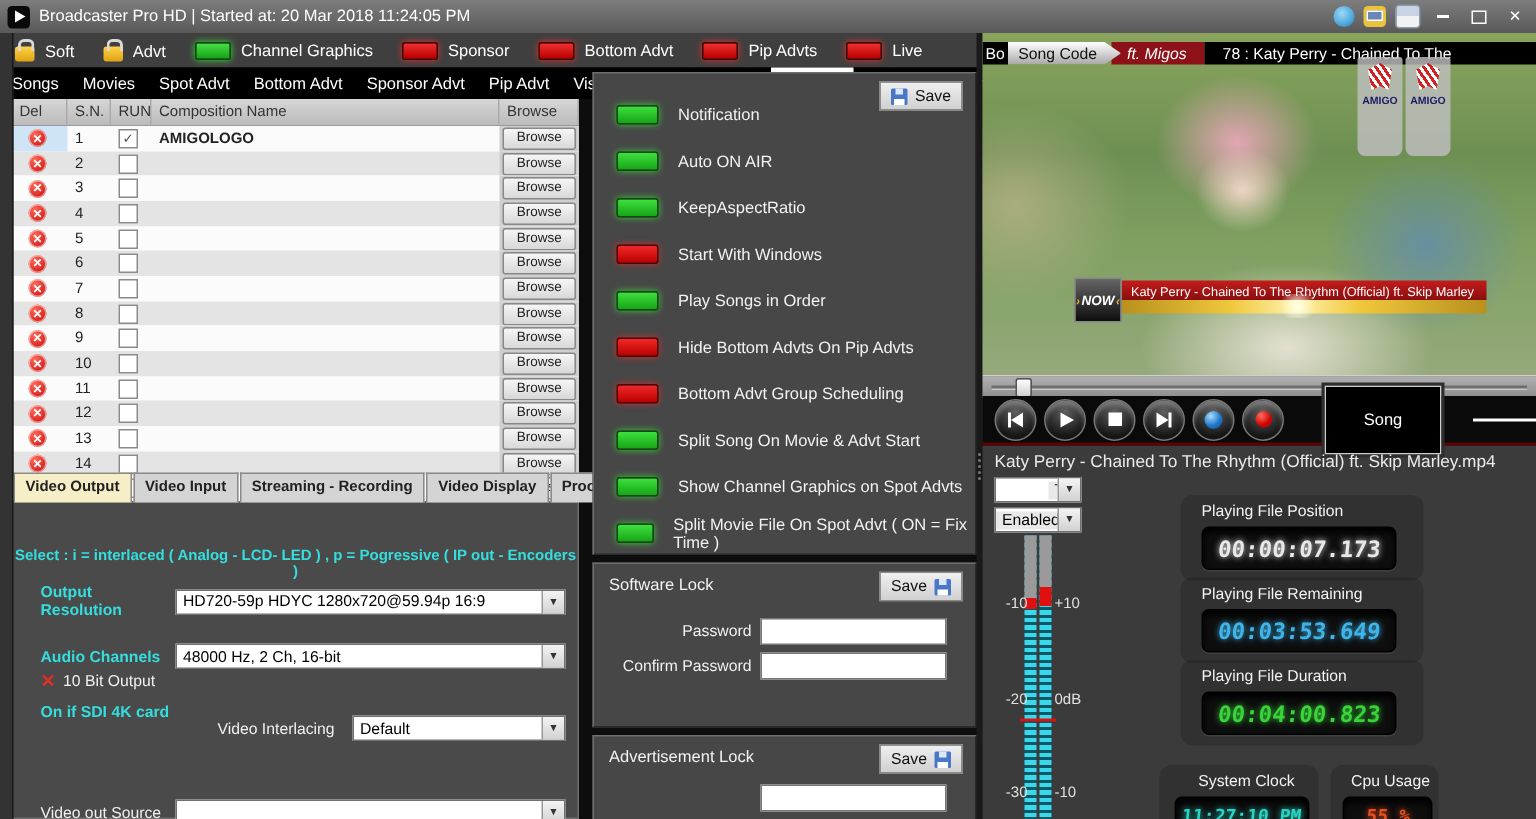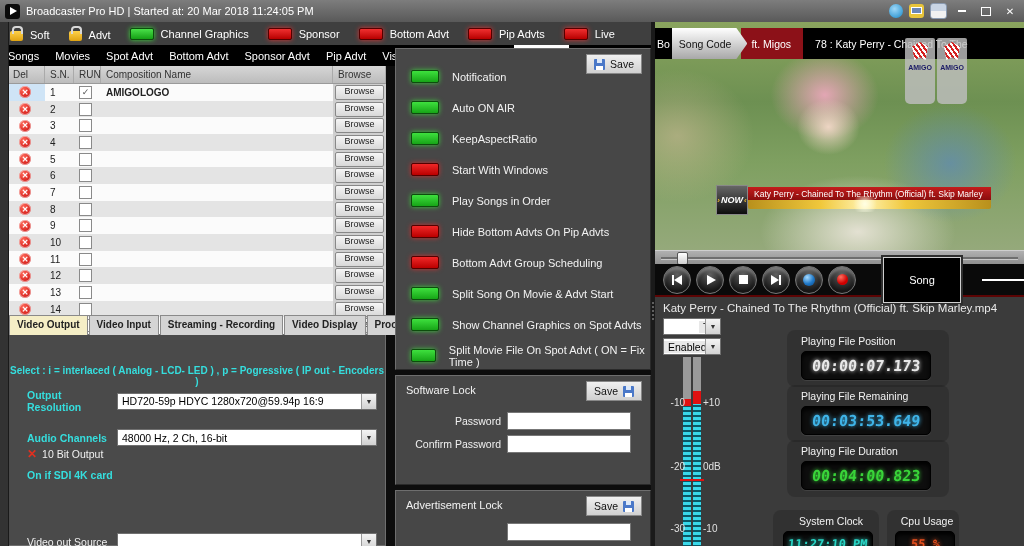--- a/index.html
+++ b/index.html
@@ -96,25 +96,25 @@
   
   .right{position:absolute;top:22px;left:655px;width:369px;bottom:0;background:#3b3b3b;}
   .video{position:absolute;top:0;left:0;right:0;height:228px;overflow:hidden;
     background:
       radial-gradient(45px 40px at 47% 46%, rgba(242,216,200,.95), rgba(242,216,200,0) 70%),
       radial-gradient(75px 62px at 46% 32%, rgba(233,167,185,.95), rgba(233,167,185,0) 72%),
       radial-gradient(95px 85px at 80% 62%, rgba(95,138,180,.75), rgba(95,138,180,0) 70%),
       radial-gradient(130px 75px at 55% 92%, rgba(236,231,220,.9), rgba(236,231,220,0) 75%),
       radial-gradient(110px 95px at 6% 50%, rgba(205,186,150,.6), rgba(205,186,150,0) 70%),
       linear-gradient(180deg,#8aa45e 0%,#6d9052 35%,#7fa061 62%,#95a97b 100%);}
-  .ticker{position:absolute;top:6px;left:0;right:0;height:31px;display:flex;font-size:10.5px;align-items:stretch;}
+  .ticker{position:absolute;top:6px;left:0;right:0;height:15px;display:flex;font-size:10.5px;align-items:stretch;}
   .tk-pre{background:#000;display:flex;align-items:center;padding:0 2px;}
   .tk-badge{background:linear-gradient(180deg,#ffffff,#a8a8a8);color:#111;display:flex;align-items:center;
             padding:0 16px 0 7px;clip-path:polygon(0 0,calc(100% - 11px) 0,100% 50%,calc(100% - 11px) 100%,0 100%);}
-  .tk-red{background:#8c1118;display:flex;align-items:center;padding:0 12px 0 10px;margin-left:-6px;}
+  .tk-red{background:#8c1118;display:flex;align-items:center;padding:0 12px 0 10px;margin-left:-6px;font-style:italic;}
   .tk-rest{background:#000;flex:1;display:flex;align-items:center;padding-left:12px;white-space:nowrap;overflow:hidden;}
   .brandlogo{position:absolute;top:16px;left:250px;width:62px;height:66px;display:flex;gap:2px;}
   .cup{flex:1;background:rgba(190,190,190,.82);border-radius:2px 2px 5px 5px;display:flex;flex-direction:column;align-items:center;padding-top:4px;box-sizing:border-box;}
   .crest{width:16px;height:18px;background:repeating-linear-gradient(55deg,#d42020 0 2px,#fff 2px 4px);
          clip-path:polygon(50% 0,100% 25%,85% 100%,50% 85%,15% 100%,0 25%);}
   .cuptxt{font-size:7px;font-weight:bold;color:#1a1a66;margin-top:4px;letter-spacing:0;}
   .lt{position:absolute;top:163px;left:61px;display:flex;align-items:flex-start;}
   .nowb{width:30px;height:28px;background:linear-gradient(#666,#0d0d0d);border:1px solid #888;
         color:#fff;font-weight:bold;font-size:9px;display:flex;align-items:center;justify-content:center;gap:1px;z-index:2;font-style:italic;}
   .nowb:before{content:"›";color:#e8b830;font-size:8px;}
@@ -468,20 +468,27 @@
         <span class="combo" style="flex:1;margin-left:8px;">
           <span class="cval">48000 Hz, 2 Ch, 16-bit</span>
           <span class="cbtn">▼</span>
         </span>
       </div>
       <div class="op-row" style="top:112px;left:18px;">
         <span class="redx">✕</span>
         <span class="wlabel">10 Bit Output</span>
       </div>
       <div class="op-row cyan" style="top:134px;left:18px;font-weight:bold;">On if SDI 4K card</div>
+      <div class="op-row" style="top:142px;left:136px;right:8px;">
+        <span class="wlabel" style="width:86px;">Video Interlacing</span>
+        <span class="combo" style="flex:1;margin-left:4px;">
+          <span class="cval">Default</span>
+          <span class="cbtn">▼</span>
+        </span>
+      </div>
       <div class="op-row" style="top:198px;left:18px;right:8px;">
         <span class="wlabel" style="width:86px;">Video out Source</span>
         <span class="combo" style="flex:1;margin-left:4px;">
           <span class="cval"></span>
           <span class="cbtn">▼</span>
         </span>
       </div>
     </div>
     <div class="edge"></div>
   </div>

